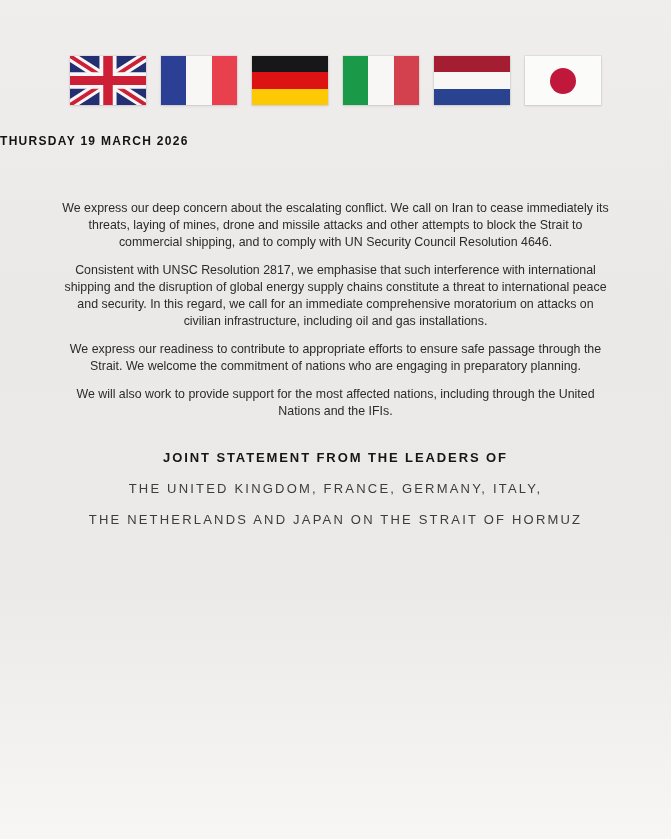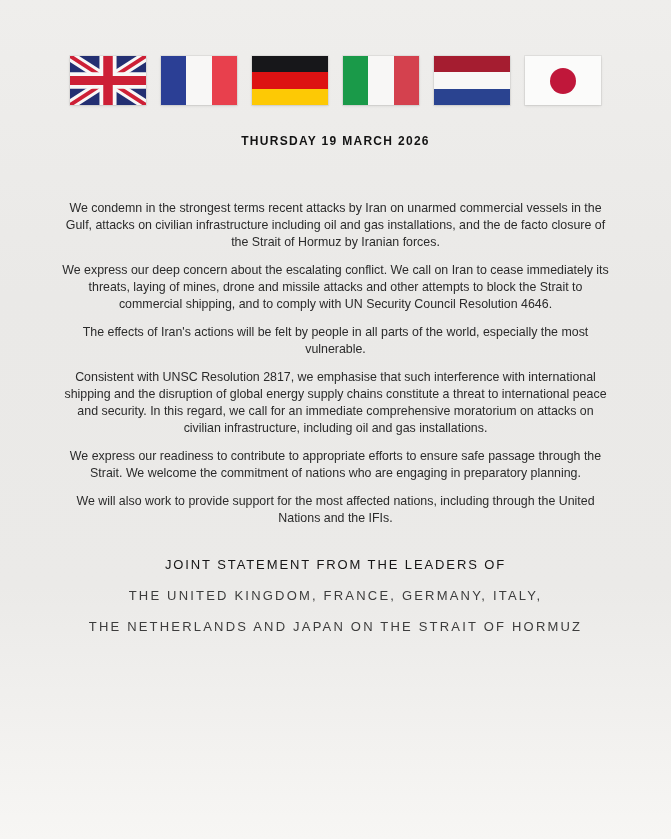--- a/index.html
+++ b/index.html
@@ -34,21 +34,20 @@
   .flag-netherlands{background:linear-gradient(180deg,#a51d30 0 33.4%,#f8f7f6 33.4% 66.7%,#2a4390 66.7%);}
   .flag-japan{background:#fbfbfa;}
   .japan-disc{
     position:absolute;left:50%;top:50%;
     width:26px;height:26px;border-radius:50%;
     transform:translate(-50%,-50%);
     background:#c0173a;
   }
   .date{
     margin-top:29px;
-    text-align:center;
     font-size:12px;
     font-weight:bold;
     letter-spacing:1.3px;
     color:#131313;
     line-height:14px;
   }
   .body-text{
     width:552px;
     margin:52px auto 0;
   }
@@ -58,21 +57,21 @@
     line-height:17px;
     text-align:center;
     color:#2b2b2b;
   }
   .footer{
     margin-top:30px;
     text-align:center;
   }
   .footer-title{
     font-size:13px;
-    font-weight:normal;
+    font-weight:bold;
     letter-spacing:1.9px;
     color:#151515;
     line-height:16px;
   }
   .footer-line{
     margin-top:15px;
     font-size:13px;
     font-weight:400;
     letter-spacing:2.2px;
     color:#3d3d3d;
@@ -100,23 +99,21 @@
     <div class="flag flag-italy"></div>
     <div class="flag flag-netherlands"></div>
     <div class="flag flag-japan">
       <span class="japan-disc"></span>
     </div>
   </div>
 
   <div class="date">THURSDAY 19 MARCH 2026</div>
 
   <div class="body-text">
-    <p>We condemn in the strongest terms recent attacks by Iran on unarmed commercial vessels in the Gulf, attacks on civilian infrastructure including oil and gas installations, and the de facto closure of the Strait of Hormuz by Iranian forces.</p>
     <p>We express our deep concern about the escalating conflict. We call on Iran to cease immediately its threats, laying of mines, drone and missile attacks and other attempts to block the Strait to commercial shipping, and to comply with UN Security Council Resolution 4646.</p>
-    <p>The effects of Iran's actions will be felt by people in all parts of the world, especially the most vulnerable.</p>
     <p>Consistent with UNSC Resolution 2817, we emphasise that such interference with international shipping and the disruption of global energy supply chains constitute a threat to international peace and security. In this regard, we call for an immediate comprehensive moratorium on attacks on civilian infrastructure, including oil and gas installations.</p>
     <p>We express our readiness to contribute to appropriate efforts to ensure safe passage through the Strait. We welcome the commitment of nations who are engaging in preparatory planning.</p>
     <p>We will also work to provide support for the most affected nations, including through the United Nations and the IFIs.</p>
   </div>
 
   <div class="footer">
     <div class="footer-title">JOINT STATEMENT FROM THE LEADERS OF</div>
     <div class="footer-line">THE UNITED KINGDOM, FRANCE, GERMANY, ITALY,</div>
     <div class="footer-line">THE NETHERLANDS AND JAPAN ON THE STRAIT OF HORMUZ</div>
   </div>

